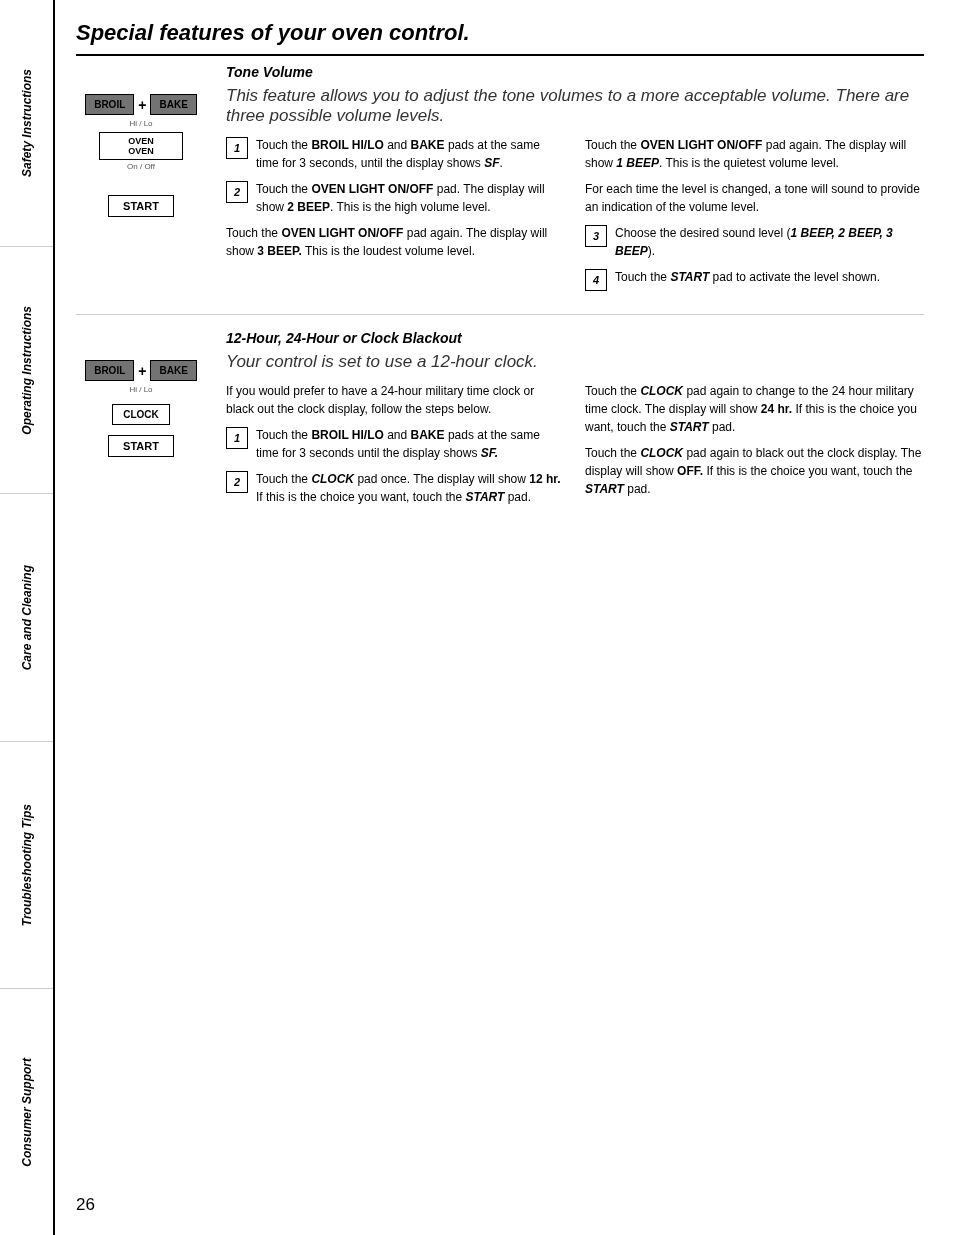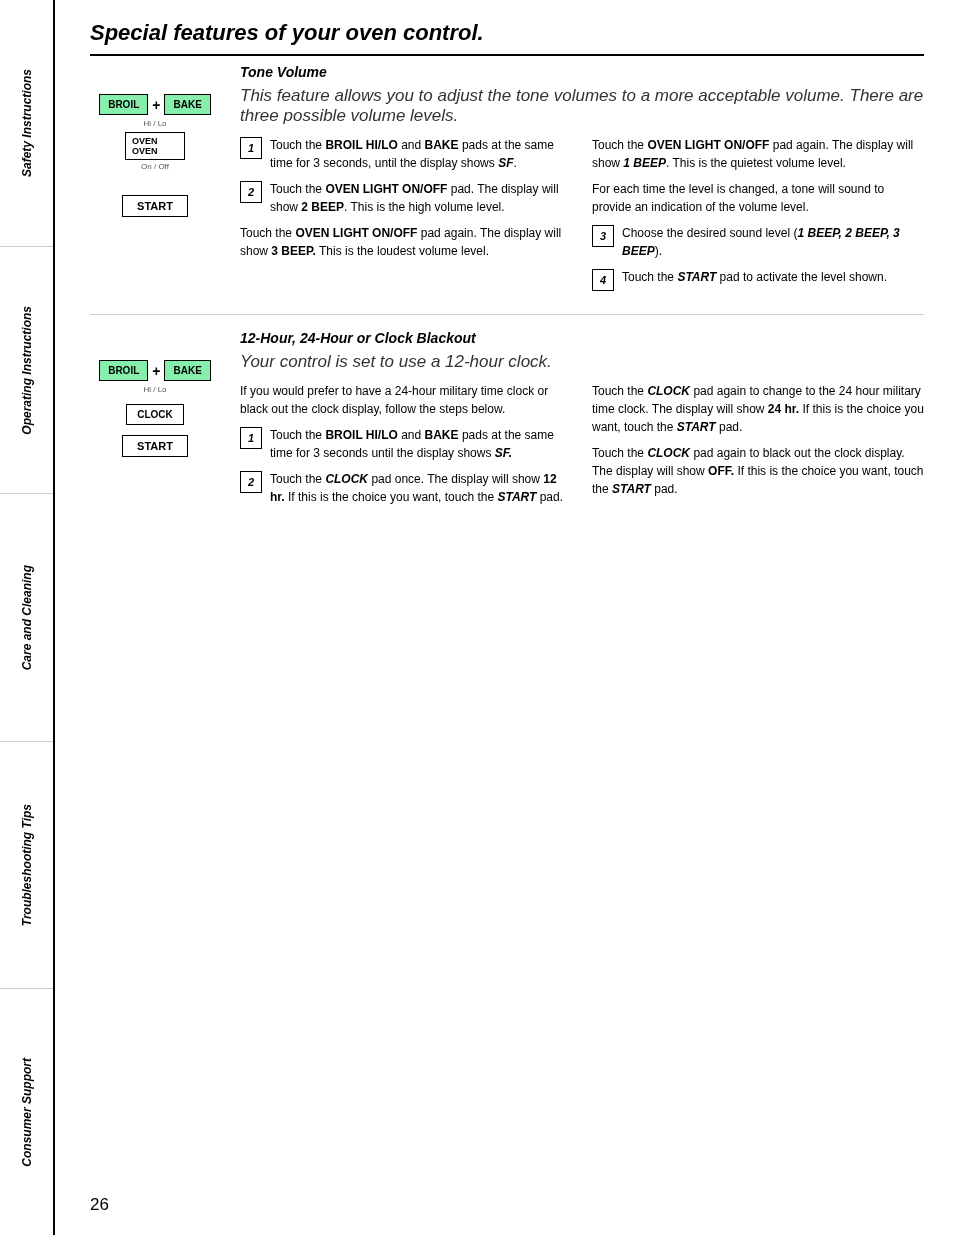--- a/index.html
+++ b/index.html
@@ -49,21 +49,21 @@
       writing-mode: vertical-rl;
       transform: rotate(180deg);
       text-align: center;
       font-style: italic;
       color: #000;
     }
 
     
     .main-content {
       flex: 1;
-      padding: 20px 30px 20px 35px;
+      padding: 20px 30px 20px 21px;
       display: flex;
       flex-direction: column;
     }
 
     
     .page-title {
       font-size: 22px;
       font-style: italic;
       font-weight: bold;
       margin-bottom: 8px;
@@ -98,21 +98,21 @@
       display: flex;
       align-items: center;
       margin-bottom: 4px;
     }
 
     .btn-box {
       border: 1.5px solid #000;
       padding: 4px 8px;
       font-size: 10px;
       font-weight: bold;
-      background: #86efac;
+      background: #737373;
       text-align: center;
       min-width: 45px;
     }
 
     .plus-sign {
       margin: 0 4px;
       font-size: 14px;
       font-weight: bold;
     }
 
@@ -121,22 +121,23 @@
       text-align: center;
       color: #555;
       margin-bottom: 4px;
     }
 
     .oven-light-btn {
       border: 1.5px solid #000;
       padding: 3px 6px;
       font-size: 9px;
       font-weight: bold;
+      text-align: center;
       margin-bottom: 2px;
-      width: 60px;
+      width: 84px;
     }
 
     .on-off-label {
       font-size: 8px;
       color: #555;
       text-align: center;
       margin-bottom: 20px;
     }
 
     .start-btn {

